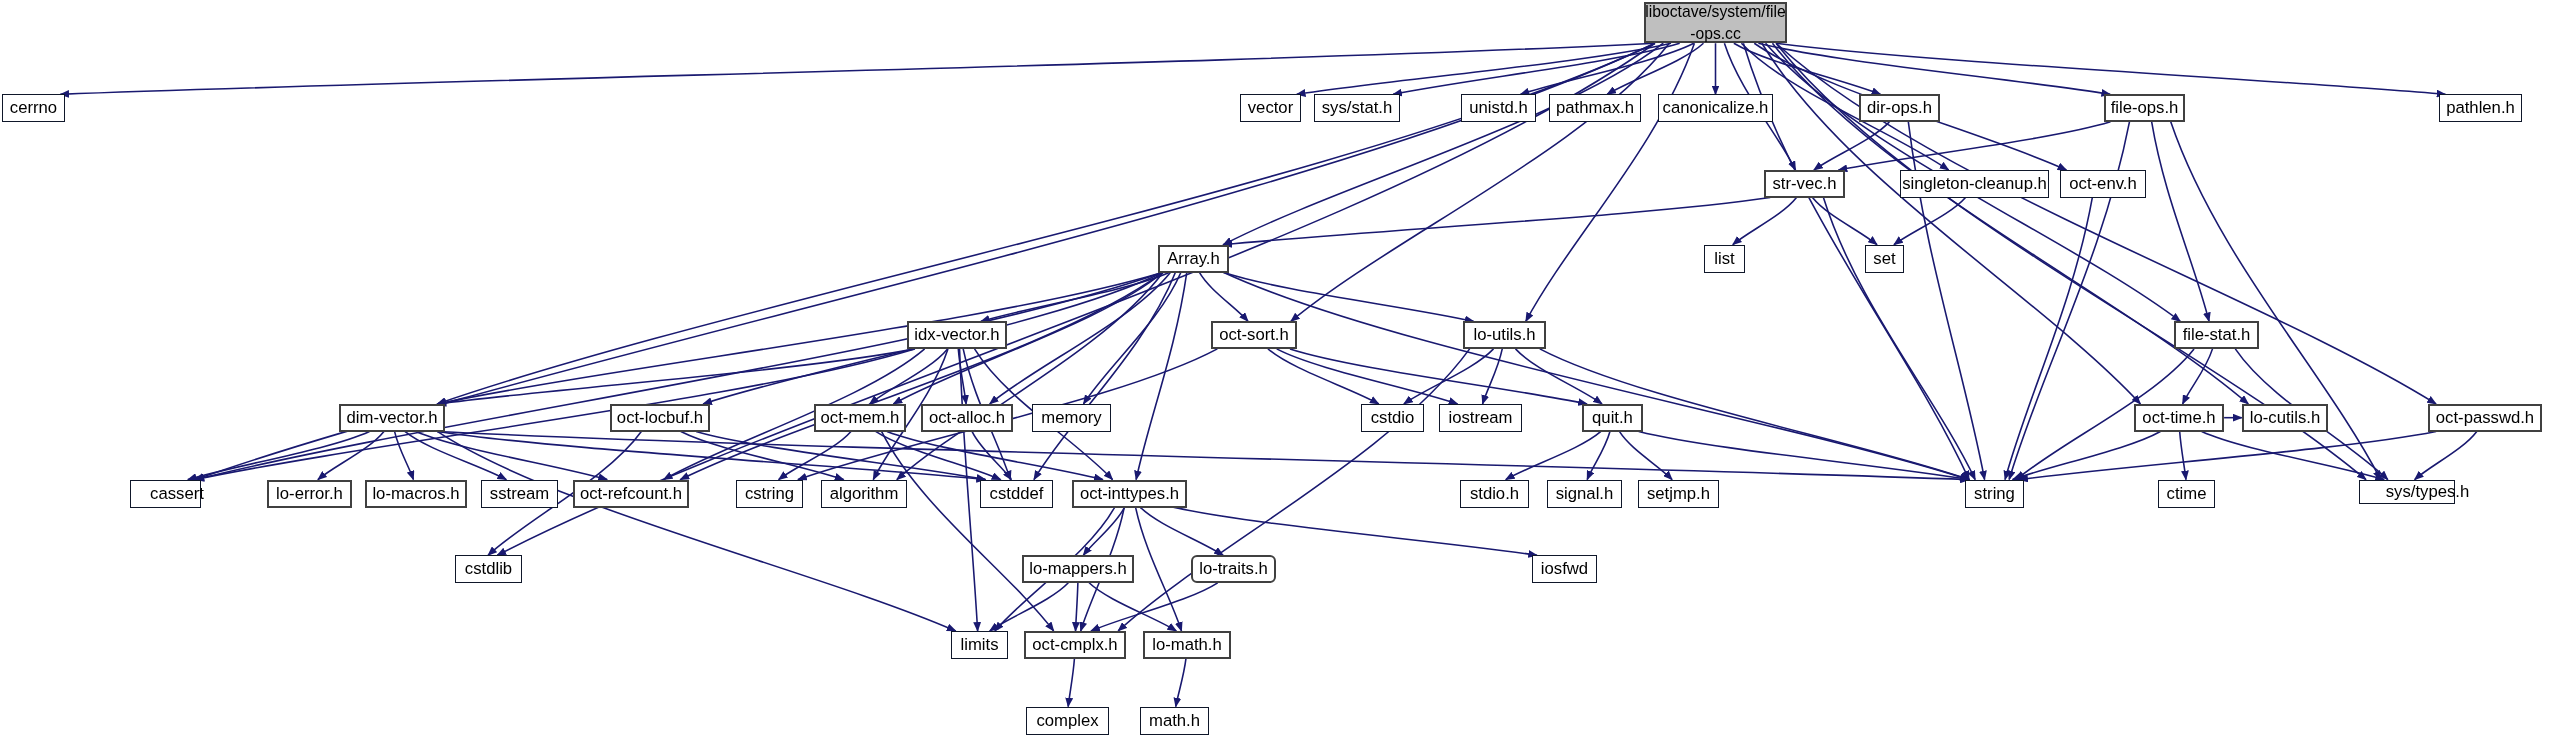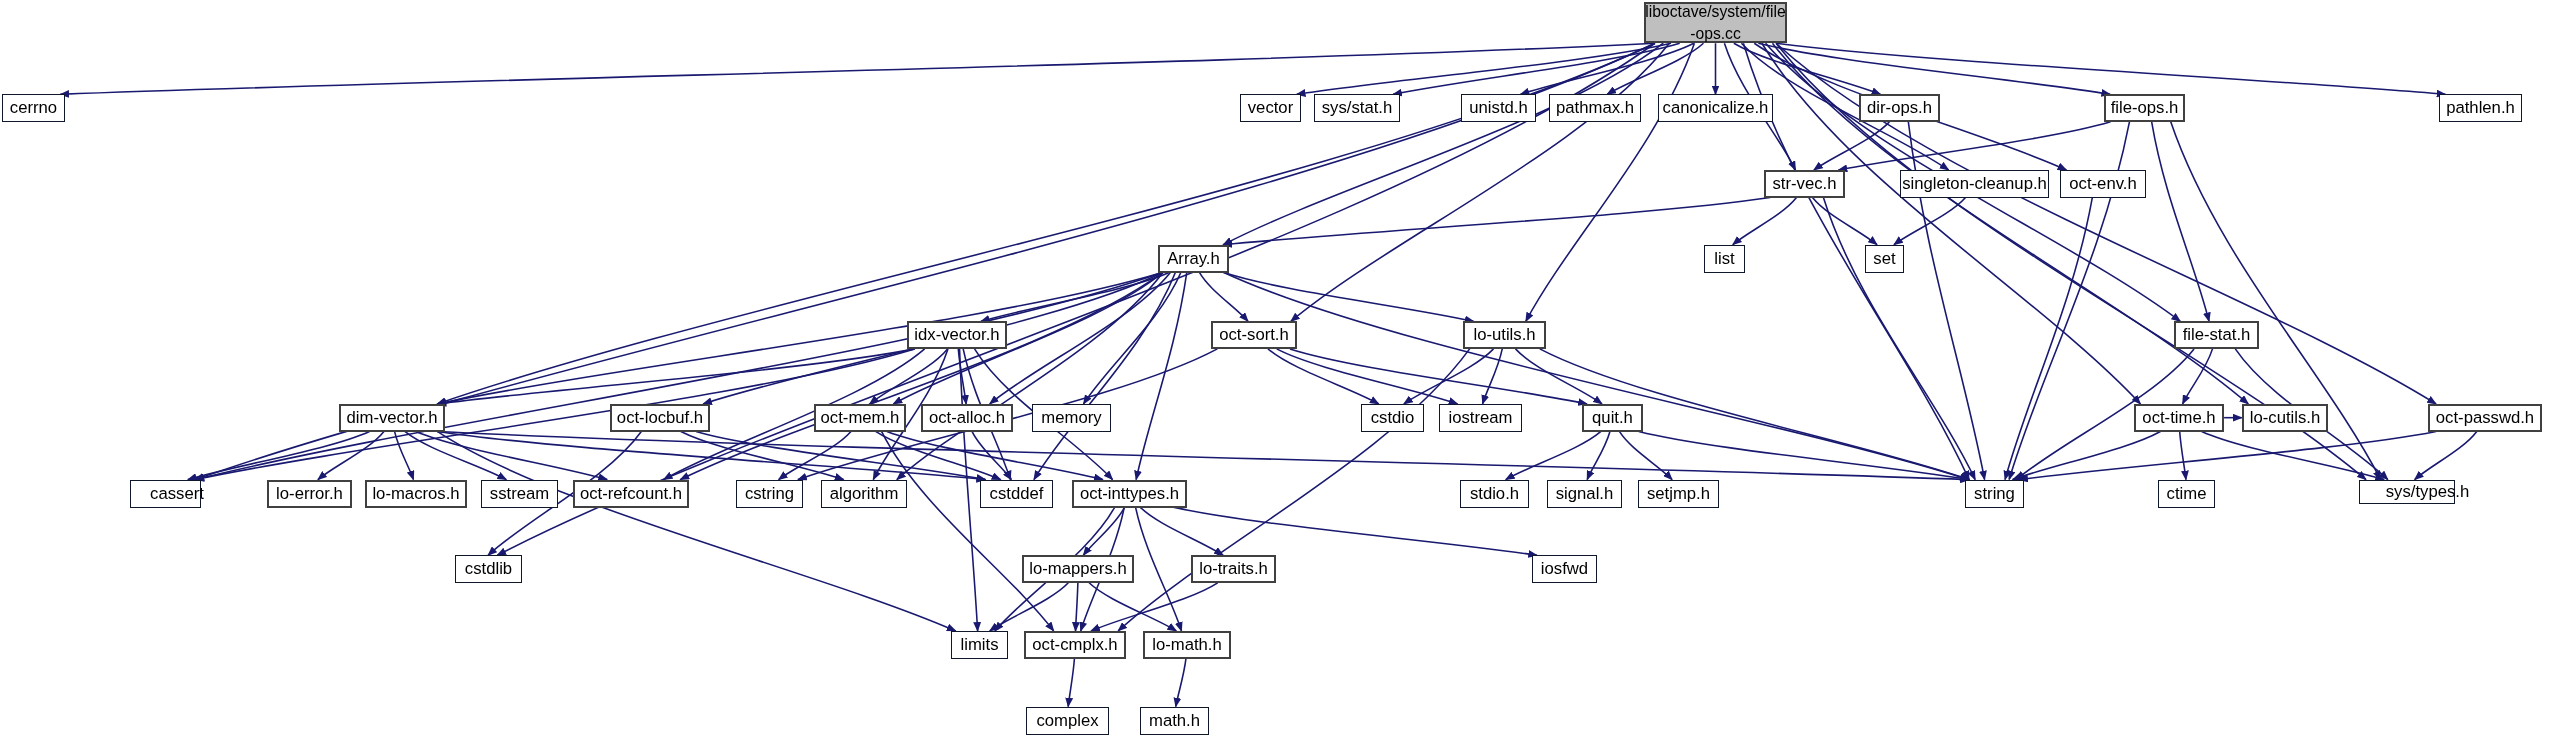--- a/index.html
+++ b/index.html
@@ -216,21 +216,21 @@
       <div class="node" style="left: 980px; top: 480px; width: 73px; height: 27.5px;"><span>cstddef</span></div>
       <div class="node bold" style="left: 1072px; top: 480px; width: 115px; height: 27.5px;"><span>oct-inttypes.h</span></div>
       <div class="node" style="left: 1460px; top: 480px; width: 69px; height: 27.5px;"><span>stdio.h</span></div>
       <div class="node" style="left: 1547px; top: 480px; width: 75px; height: 27.5px;"><span>signal.h</span></div>
       <div class="node" style="left: 1638px; top: 480px; width: 81px; height: 27.5px;"><span>setjmp.h</span></div>
       <div class="node" style="left: 1965px; top: 480px; width: 59px; height: 27.5px;"><span>string</span></div>
       <div class="node" style="left: 2158px; top: 480px; width: 57px; height: 27.5px;"><span>ctime</span></div>
       <div class="node" style="left: 2359px; top: 480px; width: 96px; height: 24px; padding-left: 41px;"><span>sys/types.h</span></div>
       <div class="node" style="left: 435px; top: 555px; width: 67px; height: 27.5px; margin-left: 20px;"><span>cstdlib</span></div>
       <div class="node bold" style="left: 1022px; top: 555px; width: 112px; height: 27.5px;"><span>lo-mappers.h</span></div>
-      <div class="node bold" style="left: 1191px; top: 555px; width: 85px; height: 27.5px;"><span>lo-traits.h</span></div>
+      <div class="node bold" style="left: 1191px; top: 555px; width: 85px; height: 27.5px; border-radius: 6px;"><span>lo-traits.h</span></div>
       <div class="node" style="left: 1532px; top: 555px; width: 65px; height: 27.5px;"><span>iosfwd</span></div>
       <div class="node" style="left: 951px; top: 631px; width: 57px; height: 27.5px;"><span>limits</span></div>
       <div class="node bold" style="left: 1024px; top: 631px; width: 102px; height: 27.5px;"><span>oct-cmplx.h</span></div>
       <div class="node bold" style="left: 1143px; top: 631px; width: 88px; height: 27.5px;"><span>lo-math.h</span></div>
       <div class="node" style="left: 1026px; top: 707px; width: 83px; height: 27.5px; text-align: center;"><span>complex</span></div>
       <div class="node" style="left: 1140px; top: 707px; width: 69px; height: 27.5px;"><span>math.h</span></div>
     </div>
 </div>
 
 

